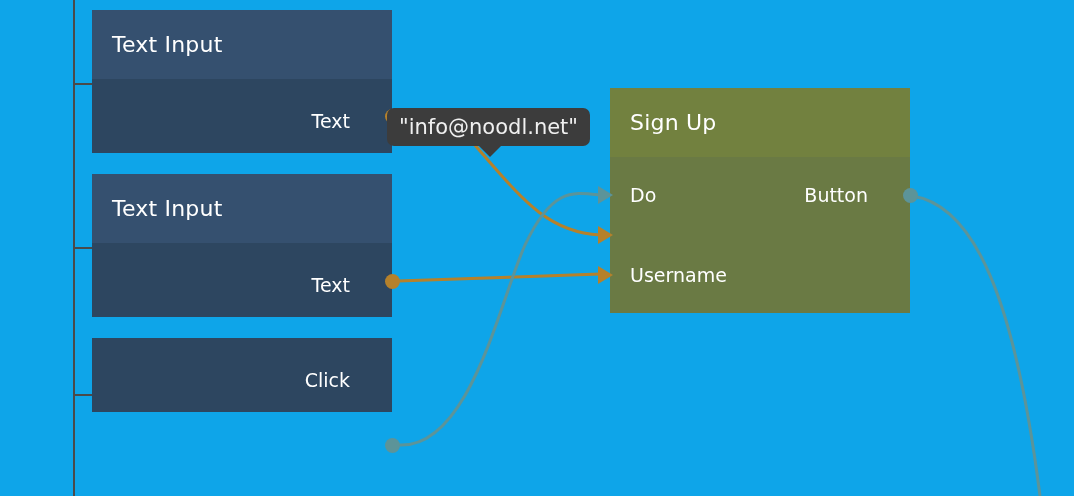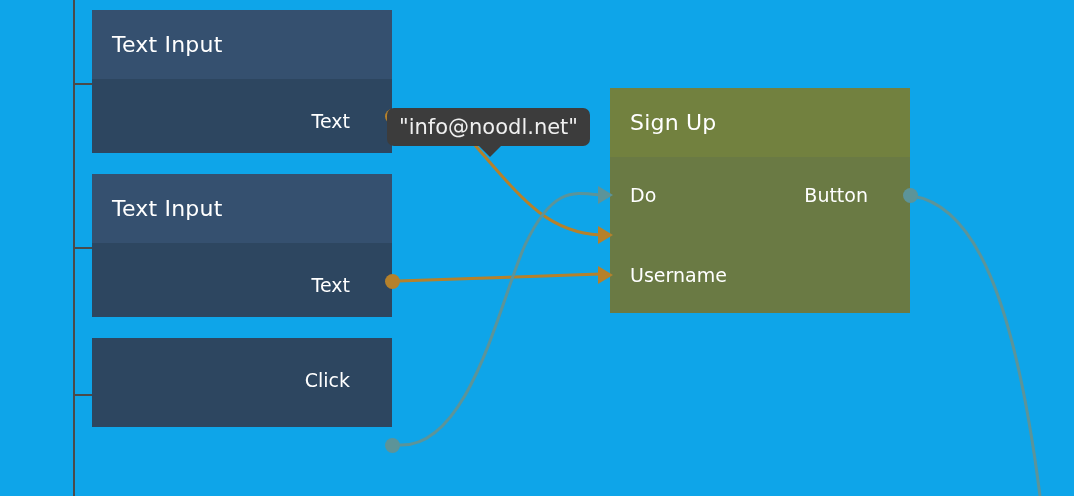--- a/index.html
+++ b/index.html
@@ -167,21 +167,21 @@
     <div class="node-header" style="height:69px;">
       <span class="node-title">Text Input</span>
     </div>
     <div class="node-body" style="height:74px;">
       <span class="port-label right" style="right:42px; top:31px;">Text</span>
     </div>
   </div>
   <div class="port-dot orange" style="left:385px; top:274px;"></div>
 
   <div class="node node-blue" style="left:92px; top:338px; width:300px; height:158px;">
-    <div class="node-body" style="height:89px;">
+    <div class="node-body" style="height:74px;">
       <span class="port-label right" style="right:42px; top:31px;">Click</span>
     </div>
   </div>
   <div class="port-dot teal" style="left:385px; top:438px;"></div>
 
   <div class="node node-green" style="left:610px; top:88px; width:300px; height:225px;">
     <div class="node-header" style="height:69px;">
       <span class="node-title">Sign Up</span>
     </div>
     <div class="node-body" style="height:156px;">

